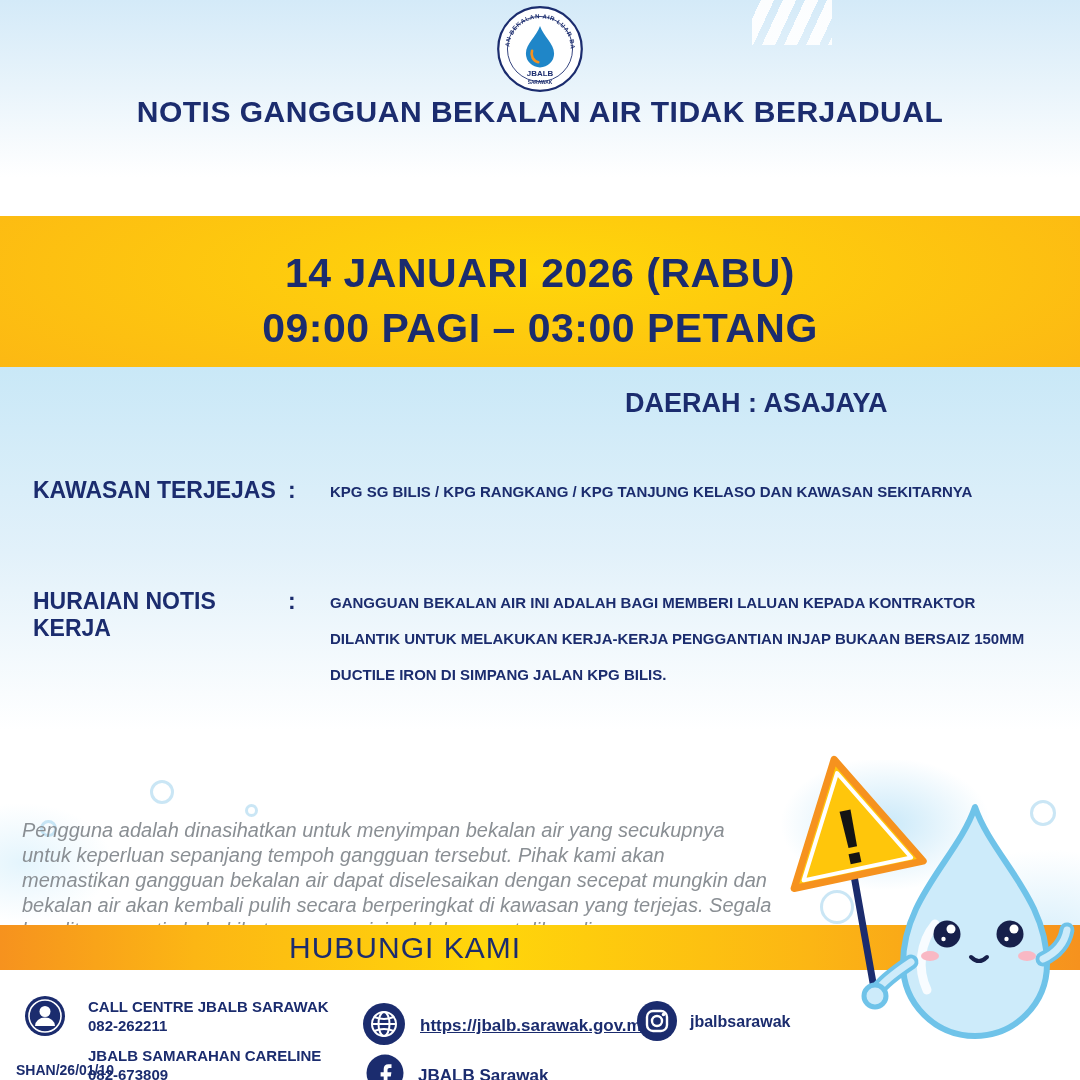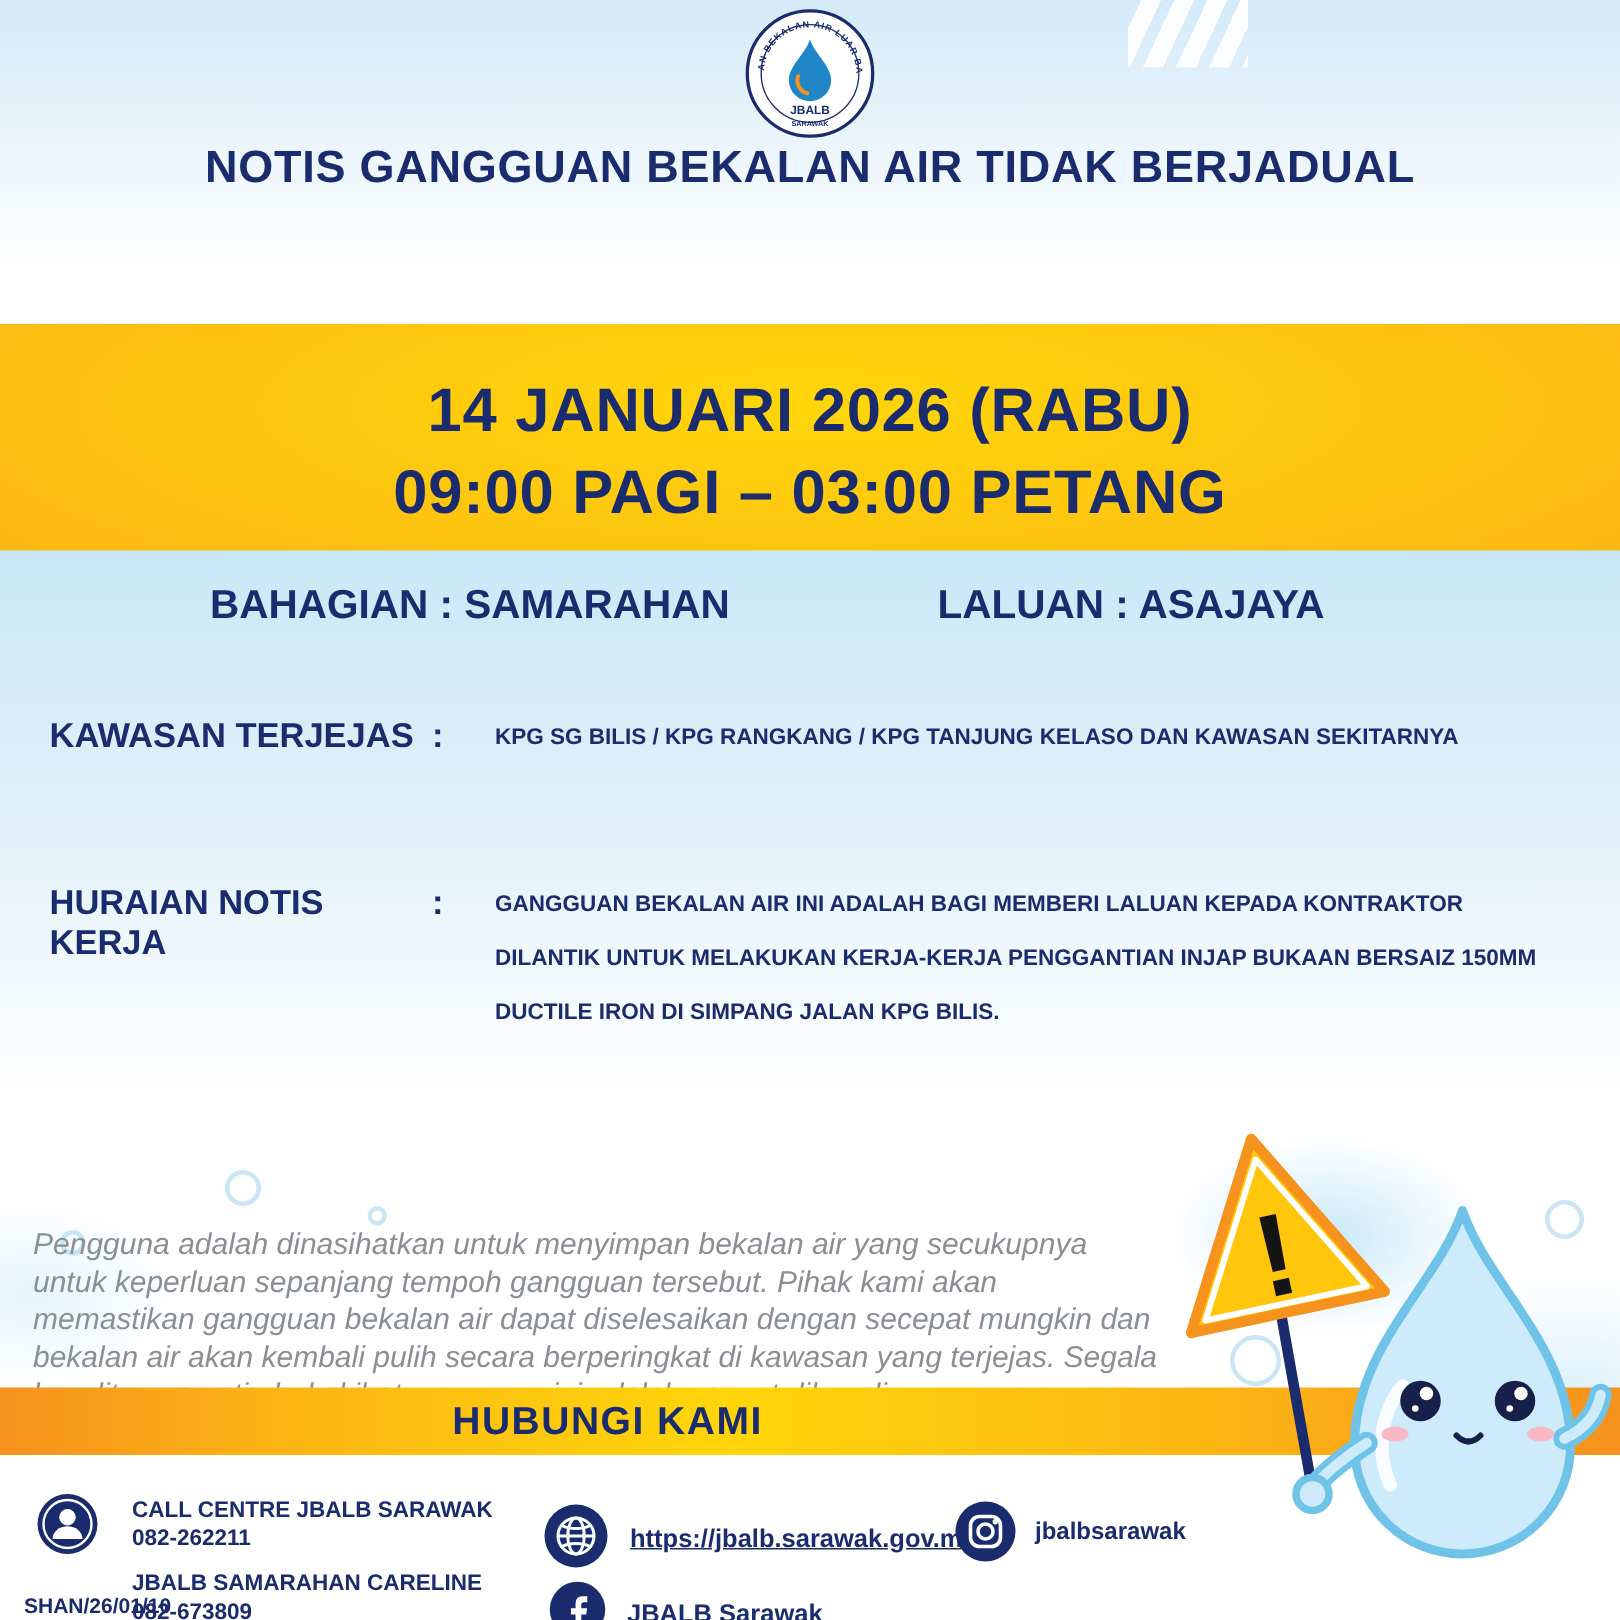--- a/index.html
+++ b/index.html
@@ -50,21 +50,21 @@
       #ffffff;}
   .bubble{position:absolute;border-radius:50%;border:3px solid rgba(150,205,235,.5);}
   .advisory{position:absolute;left:22px;top:818px;width:752px;
     font-size:20px;font-style:italic;color:#8a8f94;line-height:1.25;}
 
   
   .contact-banner{position:absolute;top:925px;left:0;width:100%;height:45px;
     background:linear-gradient(90deg,#f6921e 0%,#fcb614 18%,#ffd60a 45%,#fcb614 75%,#f6921e 100%);z-index:2;}
   .contact-banner .heading-wrap{position:absolute;left:0;top:0;width:810px;height:45px;
     display:flex;align-items:center;justify-content:center;}
-  .contact-banner .heading{font-size:26px;font-weight:bold;color:var(--navy);letter-spacing:1px;}
+  .contact-banner .heading{font-size:30px;font-weight:normal;color:var(--navy);letter-spacing:1px;}
   .stripes{position:absolute;left:752px;top:0;height:45px;width:80px;z-index:3;
     background:repeating-linear-gradient(115deg, rgba(255,255,255,0) 0 8px, rgba(255,255,255,.92) 8px 20px);}
 
   
   .contacts{position:absolute;top:970px;left:0;width:100%;height:108px;background:#fff;z-index:2;}
   .c-icon{position:absolute;}
   .contact-block{position:absolute;color:var(--navy);font-weight:bold;}
   .c-line{font-size:15px;line-height:19px;}
   .url-text{font-size:17px;text-decoration:underline;}
   .plain-text{font-size:17px;}
@@ -100,22 +100,21 @@
   <div class="title">NOTIS GANGGUAN BEKALAN AIR TIDAK BERJADUAL</div>
 
   <div class="date-banner">
     <div class="line">14 JANUARI 2026 (RABU)</div>
     <div class="line">09:00 PAGI – 03:00 PETANG</div>
   </div>
 
   <div class="body-bg"></div>
 
   <div class="loc">
-    <span class="bahagian">BAHAGIAN : SAMARAHAN</span>
-    <span class="daerah">LALUAN : ASAJAYA</span>
+    <span class="daerah">DAERAH : ASAJAYA</span>
   </div>
 
   <div class="detail-row row-kawasan">
     <div class="lbl">KAWASAN TERJEJAS</div>
     <div class="sep">:</div>
     <div class="val">KPG SG BILIS / KPG RANGKANG / KPG TANJUNG KELASO DAN KAWASAN SEKITARNYA</div>
   </div>
 
   <div class="detail-row row-huraian">
     <div class="lbl">HURAIAN NOTIS KERJA</div>

